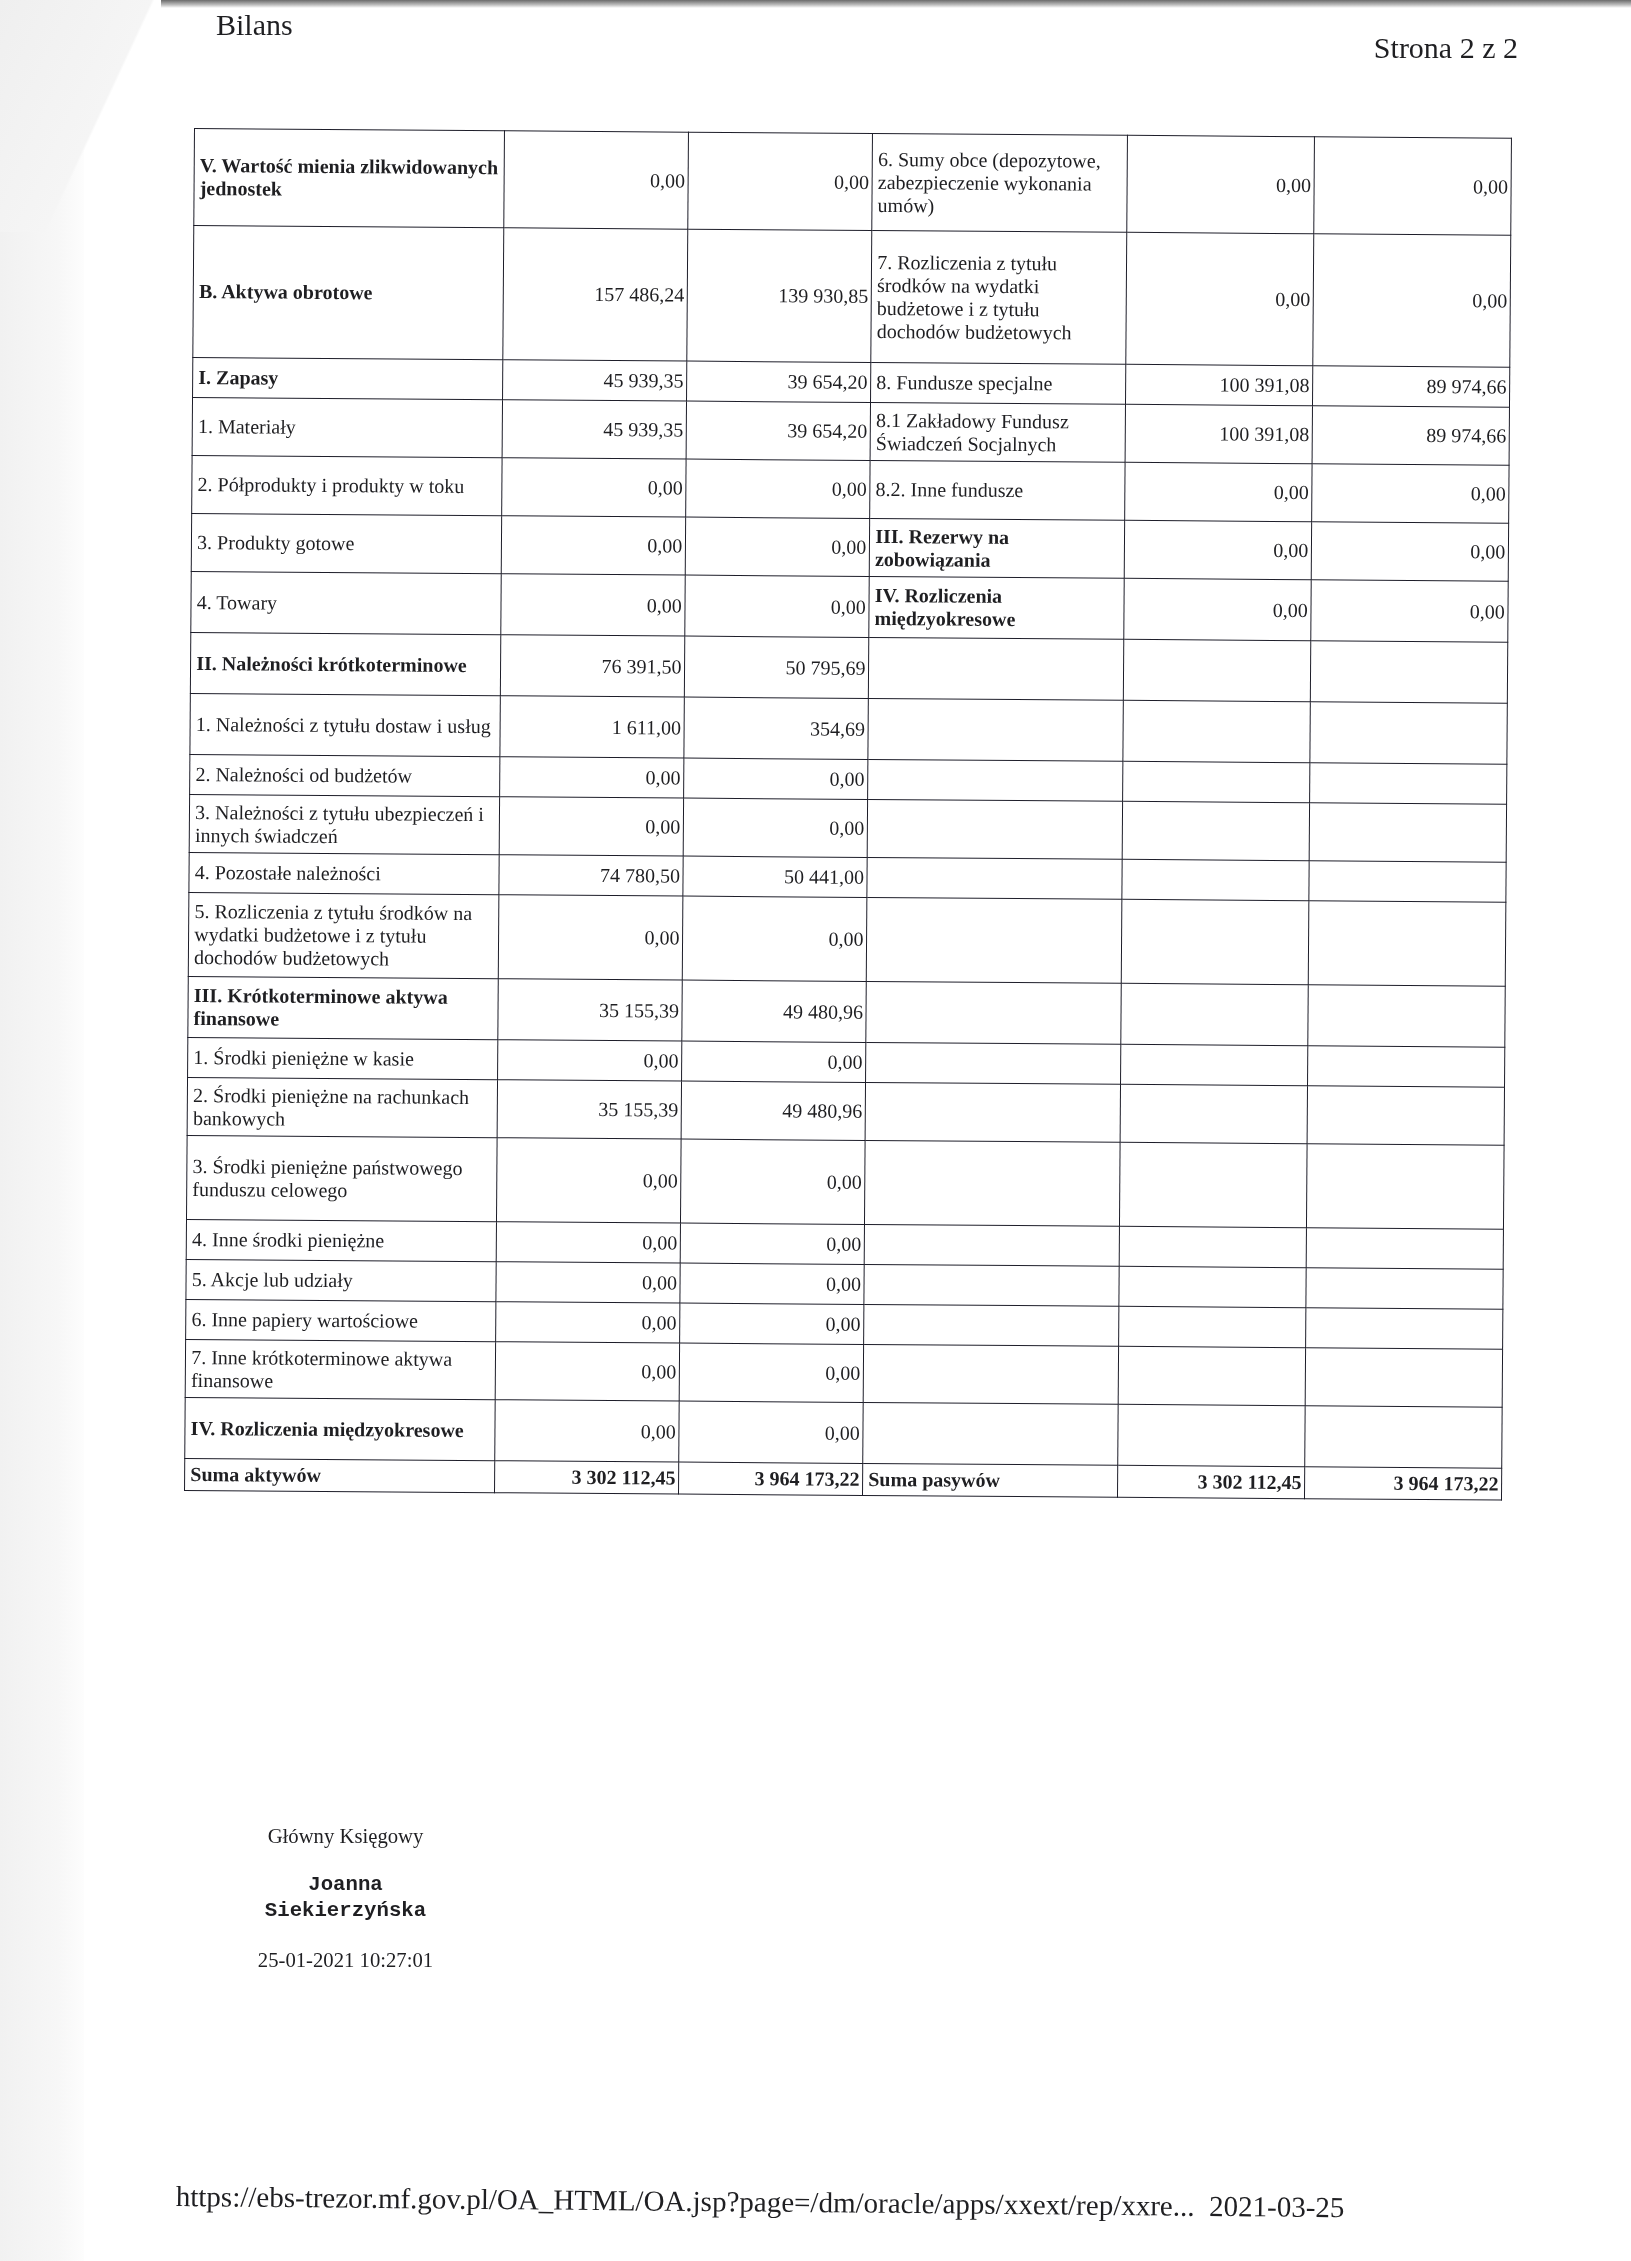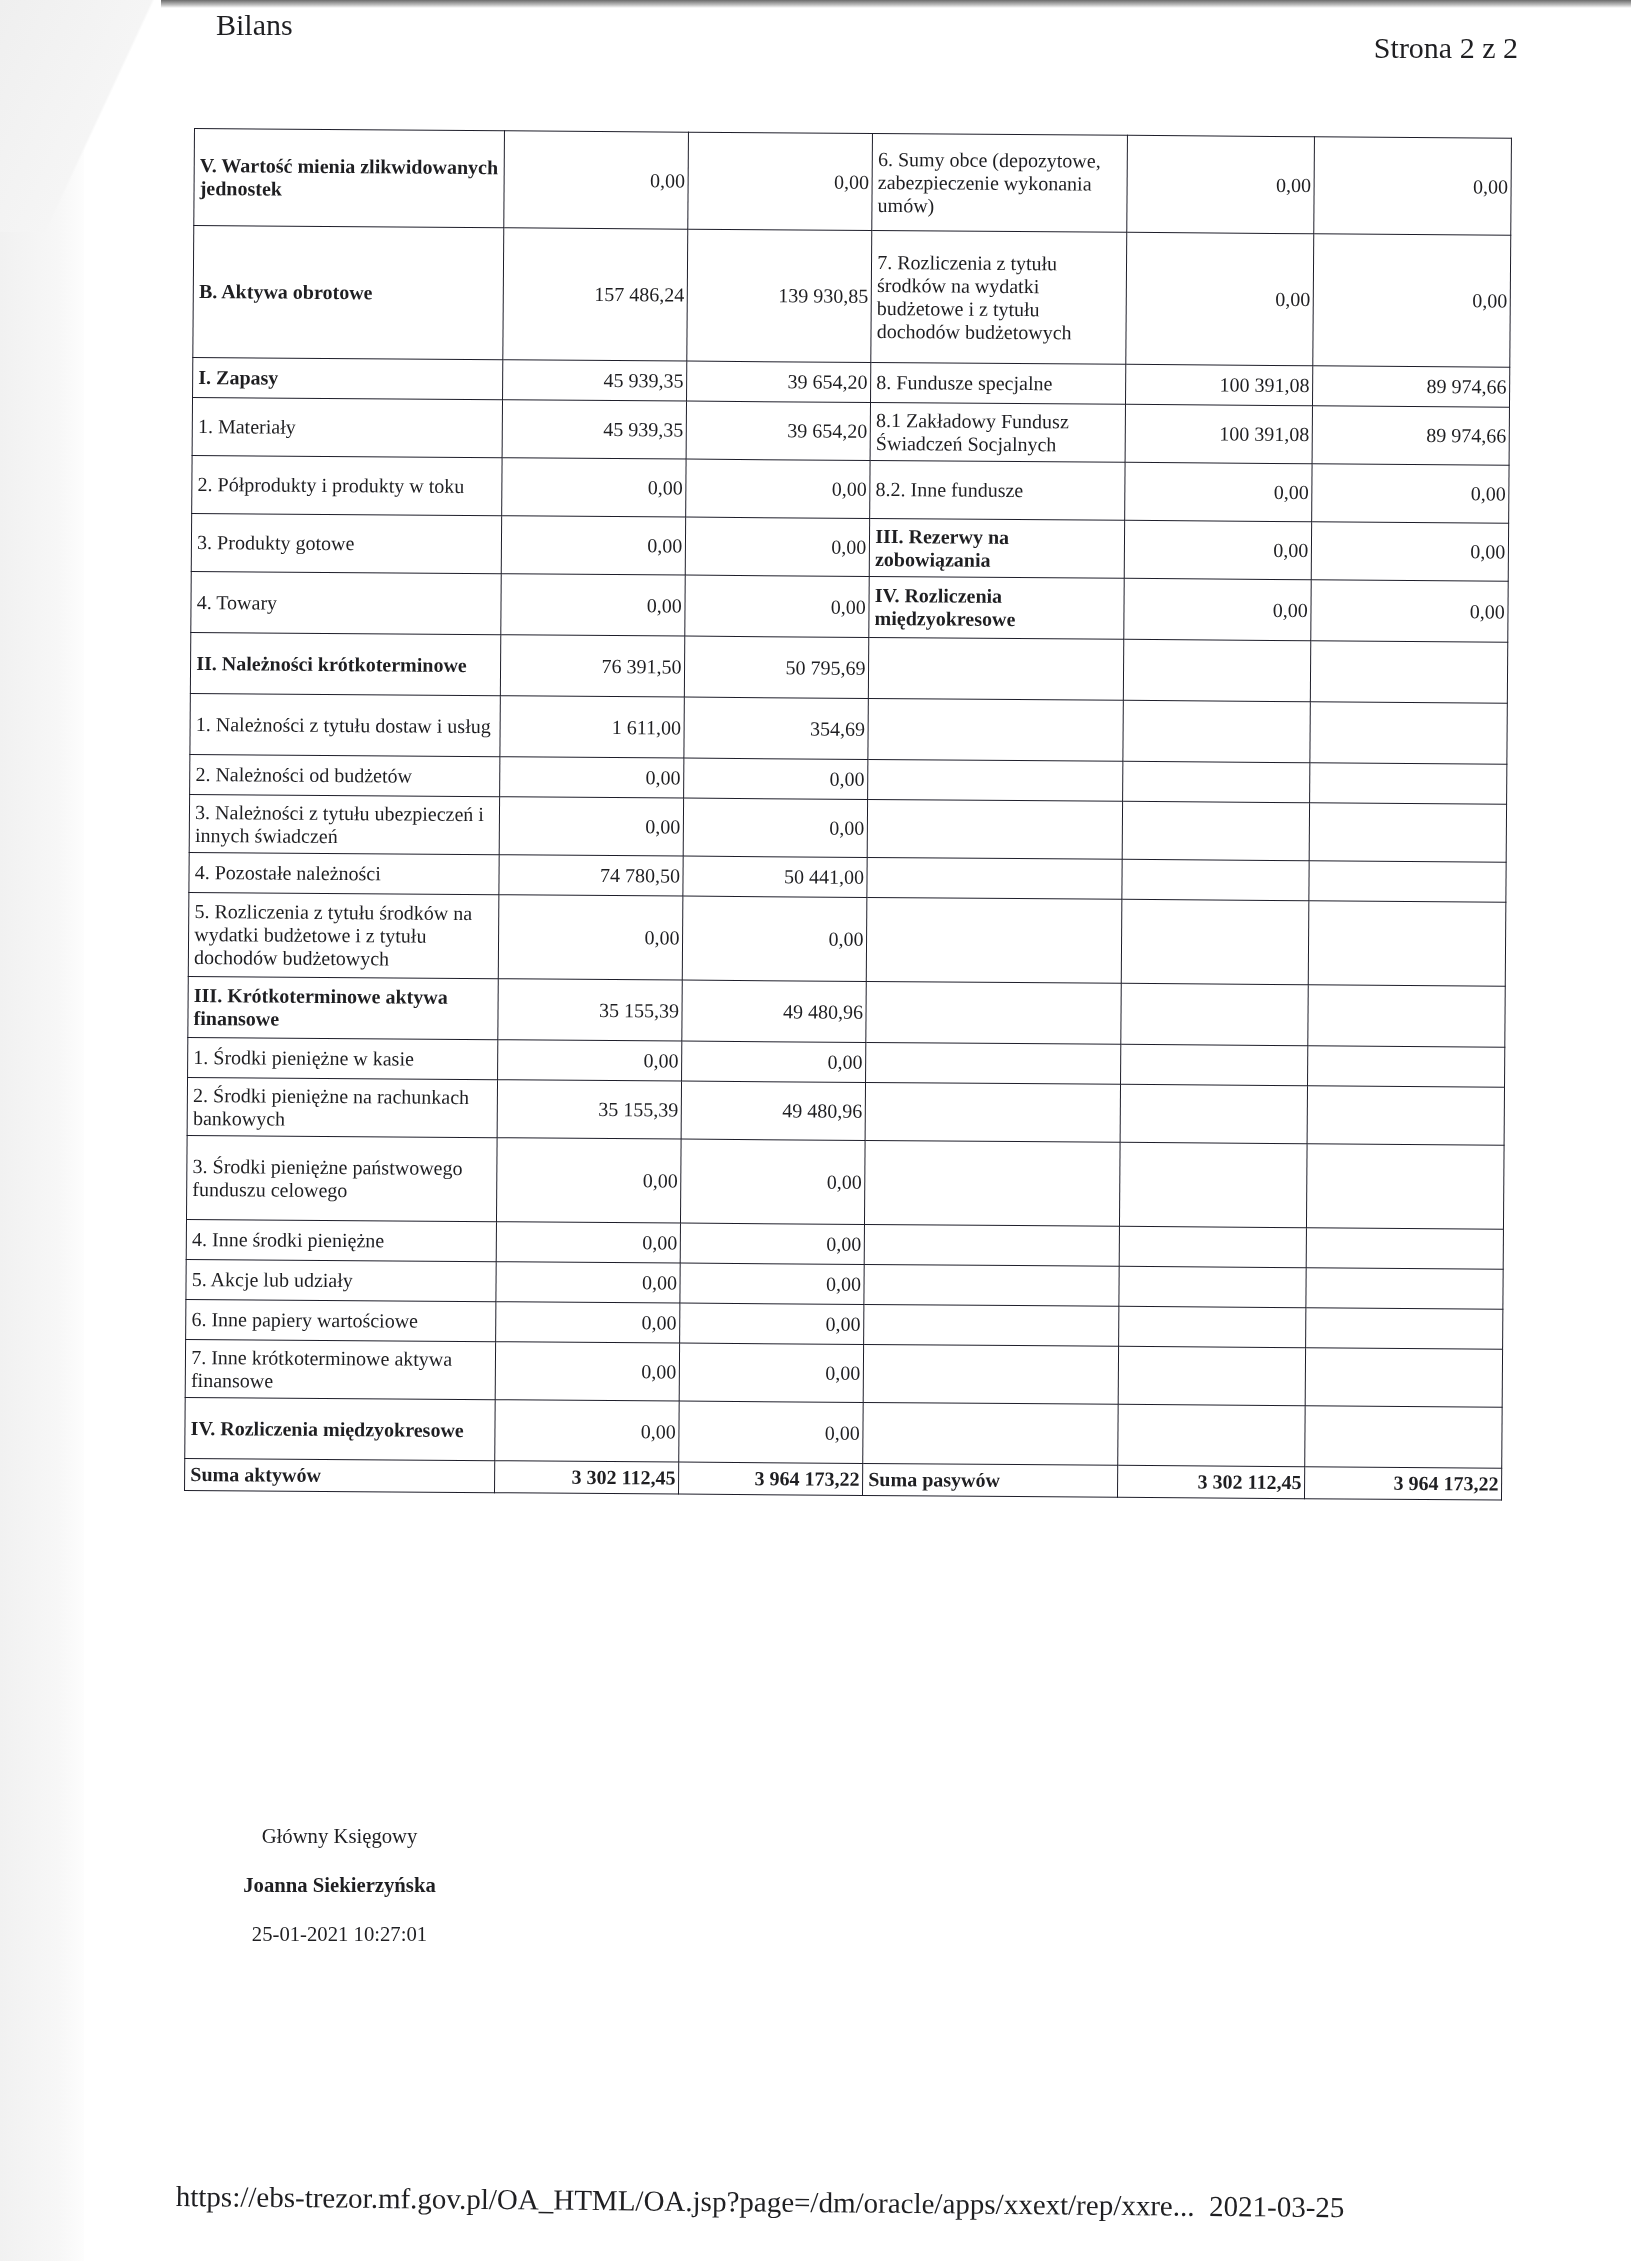--- a/index.html
+++ b/index.html
@@ -38,22 +38,22 @@
     padding: 3.9px 5.2px; vertical-align: middle;
   }
   .bilans td.lbl { text-align: left; }
   .bilans td.num { text-align: right; padding-right: 2.6px; }
   .bilans td.bold { font-weight: bold; }
   col.c1 { width: 310px; } col.c2 { width: 184px; } col.c3 { width: 184px; }
   col.c4 { width: 255px; } col.c5 { width: 187px; } col.c6 { width: 197px; }
 
   .sig { position: absolute; text-align: center; font-size: 20.7px; line-height: 26px; }
   .sig .role { margin-bottom: 23px; }
-  .sig .name { font-weight: bold; margin-bottom: 23px; }
-  .sig-left  { left: 233px; top: 1823px; width: 213px; }
+  .sig .name { font-weight: bold; margin-bottom: 23px; font-family: Liberation Mono, monospace; }
+  .sig-left  { left: 239px; top: 1823px; width: 213px; }
   .sig-right { left: 1175px; top: 1849px; width: 245px; }
 
   .footer-url {
     position: absolute; left: 176px; top: 2180px; font-size: 29px;
     transform: rotate(0.55deg); transform-origin: 0 0; white-space: nowrap;
   }
 </style>
 </head>
 <body>
 

